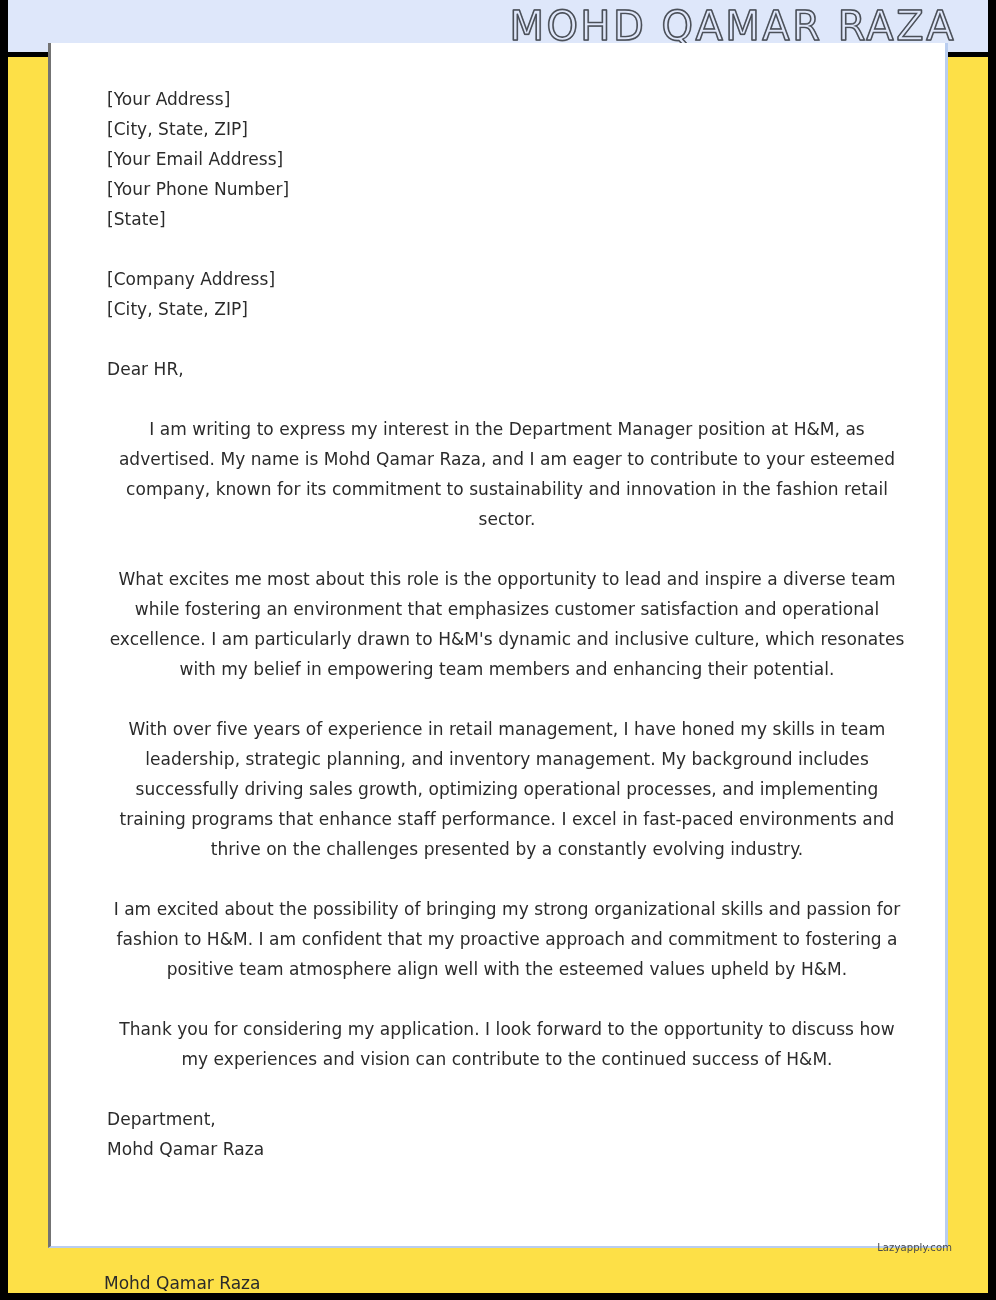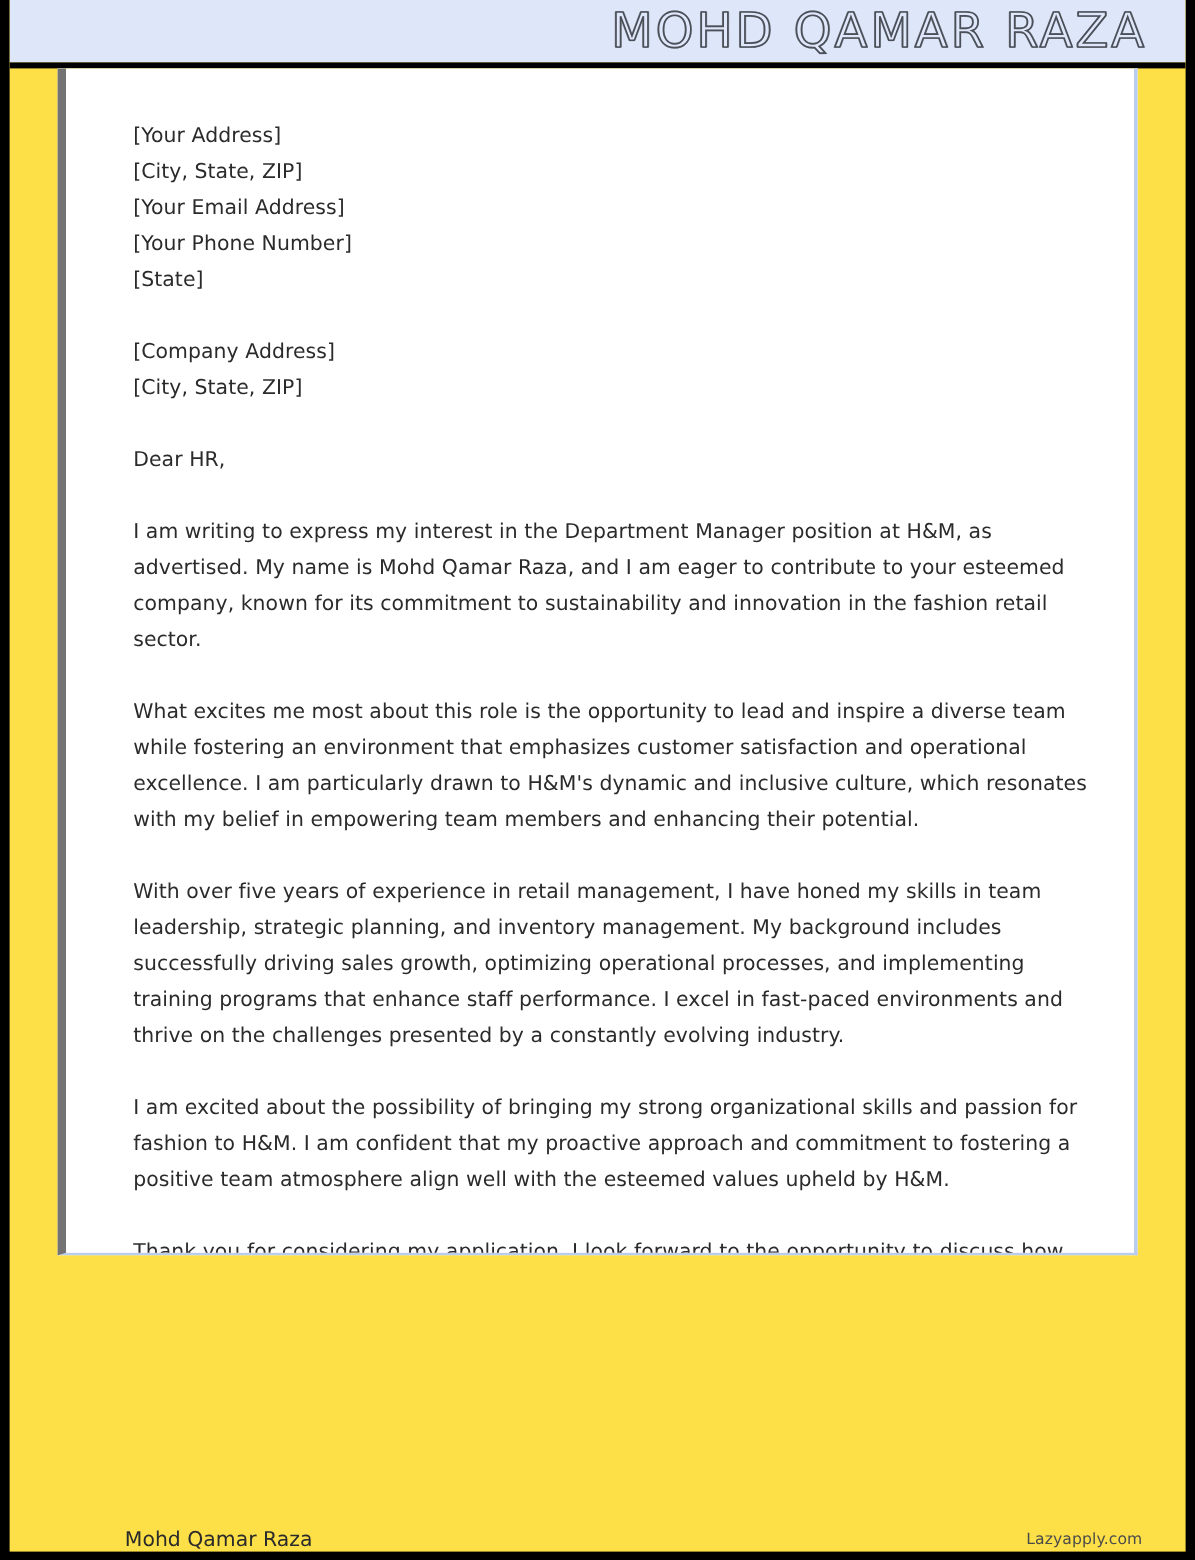--- a/index.html
+++ b/index.html
@@ -65,25 +65,25 @@
     top: 52px;
     width: 980px;
     height: 5px;
     background: #000000;
   }
 
   
   #sheet {
     position: absolute;
     left: 40px;
-    top: 57px;
+    top: 43px;
     width: 900px;
-    height: 989px;
+    height: 1205px;
     background: #ffffff;
-    border-left: 7px solid #737373;
+    border-left: 3px solid #737373;
     border-right: 3px solid #b9cdf0;
     border-bottom: 2px solid #b9cdf0;
     overflow: hidden;
   }
 
   #sheet-inner {
     position: absolute;
     left: 56px;
     top: 41px;
     width: 800px;
@@ -94,44 +94,44 @@
   .line,
   .para {
     font-family: "DejaVu Sans", sans-serif;
     font-size: 17px;
     font-weight: 400;
     line-height: 30px;
     color: #2b2b2b;
     letter-spacing: 0.05px;
   }
 
-  .para { text-align: left; }
+  .para { text-align: center; }
 
   .spacer { height: 30px; }
 
   
   #overflow-signature {
     position: absolute;
     left: 96px;
     top: 1268px;
     font-family: "DejaVu Sans", sans-serif;
     font-size: 17px;
     font-weight: 400;
     line-height: 30px;
     color: #2b2b2b;
     white-space: nowrap;
   }
 
   
   #watermark {
     position: absolute;
     right: 36px;
-    top: 1276px;
+    top: 1242px;
     font-family: "DejaVu Sans", sans-serif;
-    font-size: 13px;
+    font-size: 10px;
     font-weight: 400;
     color: #4a4a4a;
     letter-spacing: 0.1px;
     white-space: nowrap;
   }
 </style>
 </head>
 <body>
 
 <div id="page">

